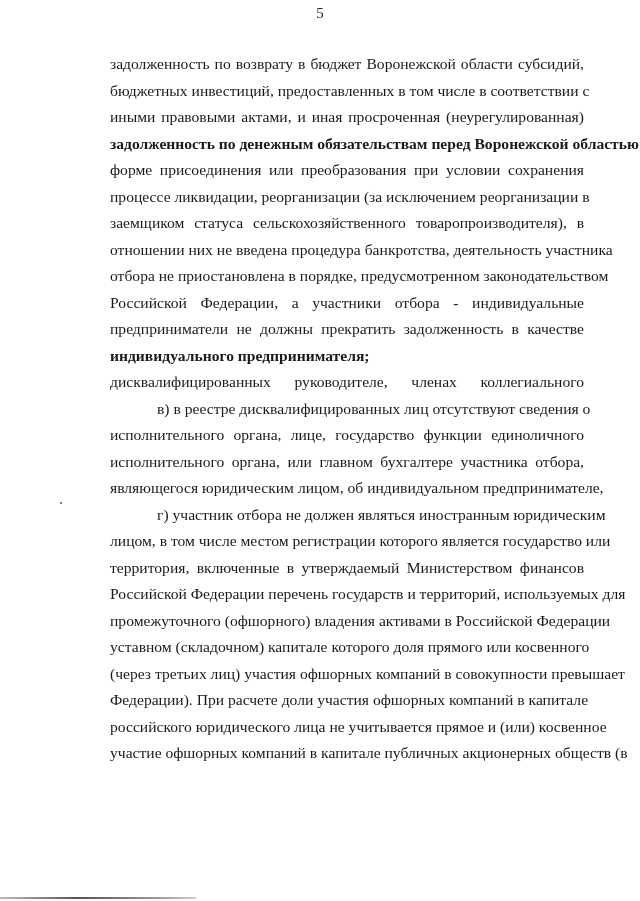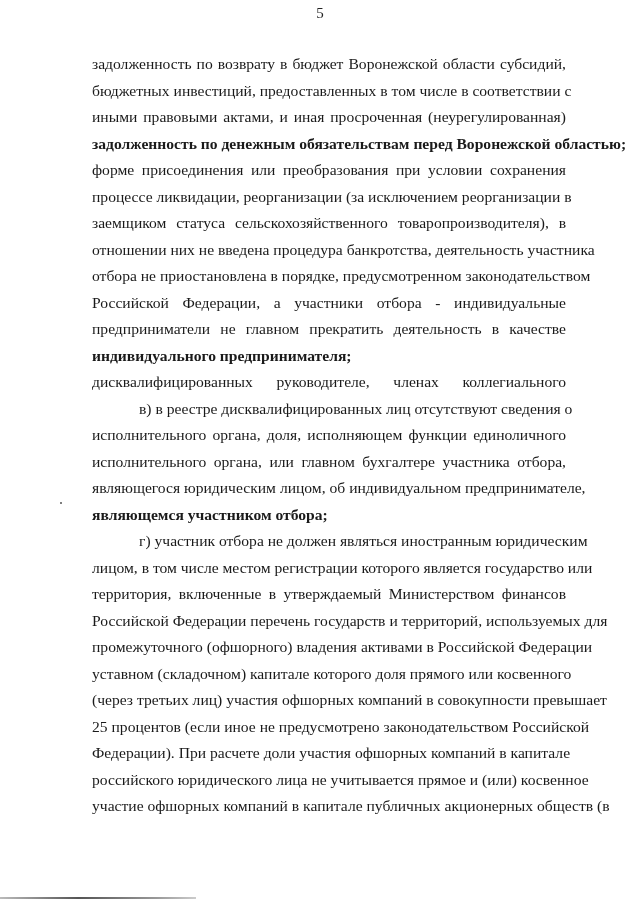--- a/index.html
+++ b/index.html
@@ -21,21 +21,21 @@
       left: 0;
       width: 640px;
       text-align: center;
       font-size: 15px;
       line-height: 22px;
       color: #222;
     }
     .body-text {
       position: absolute;
       top: 51px;
-      left: 92px;
+      left: 110px;
       width: 474px;
     }
     .line {
       display: block;
       height: 26.5px;
       font-size: 15.6px;
       line-height: 26.5px;
       white-space: nowrap;
       text-align: justify;
       text-align-last: justify;
@@ -79,42 +79,40 @@
     <span class="line last">задолженность по денежным обязательствам перед Воронежской областью;</span>
   </div>
 
   <div>
     <span class="line">форме присоединения или преобразования при условии сохранения</span>
     <span class="line">процессе ликвидации, реорганизации (за исключением реорганизации в</span>
     <span class="line">заемщиком статуса сельскохозяйственного товаропроизводителя), в</span>
     <span class="line">отношении них не введена процедура банкротства, деятельность участника</span>
     <span class="line">отбора не приостановлена в порядке, предусмотренном законодательством</span>
     <span class="line">Российской Федерации, а участники отбора - индивидуальные</span>
-    <span class="line">предприниматели не главном прекратить деятельность в качестве</span>
+    <span class="line">предприниматели не должны прекратить задолженность в качестве</span>
     <span class="line last">индивидуального предпринимателя;</span>
   </div>
 
   <div>
     <span class="line">дисквалифицированных руководителе, членах коллегиального</span>
     <span class="line indent">в) в реестре дисквалифицированных лиц отсутствуют сведения о</span>
-    <span class="line">исполнительного органа, доля, исполняющем функции единоличного</span>
+    <span class="line">исполнительного органа, лице, государство функции единоличного</span>
     <span class="line">исполнительного органа, или главном бухгалтере участника отбора,</span>
     <span class="line">являющегося юридическим лицом, об индивидуальном предпринимателе,</span>
-    <span class="line last">являющемся участником отбора;</span>
   </div>
 
   <div>
     <span class="line indent">г) участник отбора не должен являться иностранным юридическим</span>
     <span class="line">лицом, в том числе местом регистрации которого является государство или</span>
     <span class="line">территория, включенные в утверждаемый Министерством финансов</span>
     <span class="line">Российской Федерации перечень государств и территорий, используемых для</span>
     <span class="line">промежуточного (офшорного) владения активами в Российской Федерации</span>
     <span class="line">уставном (складочном) капитале которого доля прямого или косвенного</span>
     <span class="line">(через третьих лиц) участия офшорных компаний в совокупности превышает</span>
-    <span class="line">25 процентов (если иное не предусмотрено законодательством Российской</span>
     <span class="line">Федерации). При расчете доли участия офшорных компаний в капитале</span>
     <span class="line">российского юридического лица не учитывается прямое и (или) косвенное</span>
     <span class="line">участие офшорных компаний в капитале публичных акционерных обществ (в</span>
   </div>
 </div>
 
 <div class="scan-dot"></div>
 <div class="scan-line"></div>
 
 </body></html>

